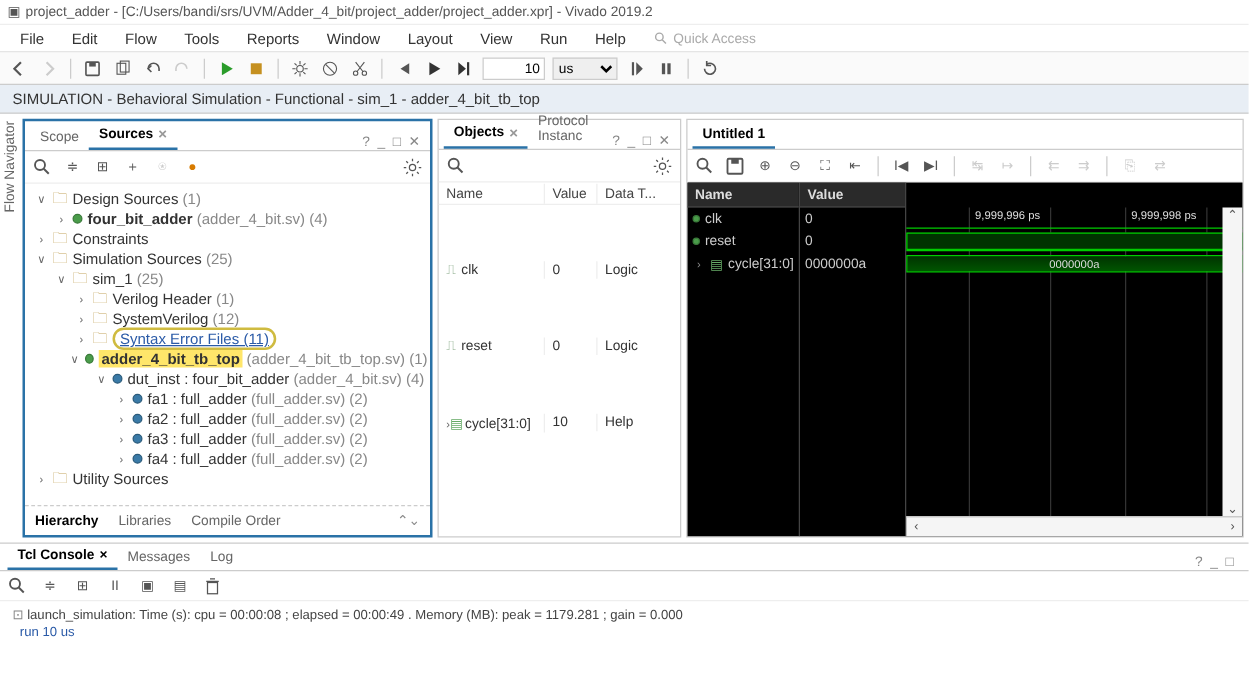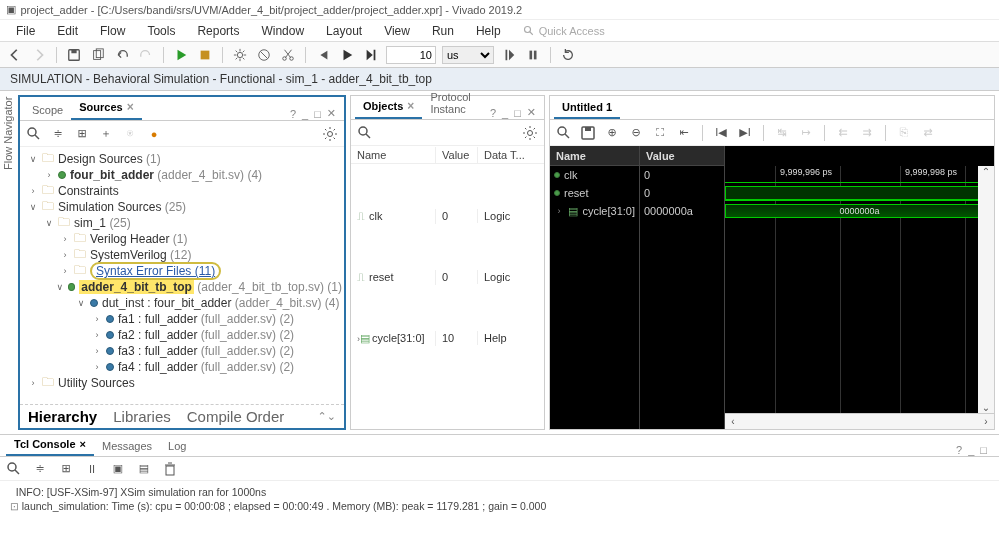--- a/index.html
+++ b/index.html
@@ -51,21 +51,21 @@
 .dot-green { background: #4a9c4a; border: 1px solid #3a7a3a; }
 .dot-blue { background: #3a7aa7; border: 1px solid #2a5a7a; }
 .tree-label { white-space: nowrap; }
 .tree-label .bold { font-weight: 700; }
 .tree-label .gray { color: #888; }
 .tree-label .link { color: #2a5aa7; text-decoration: underline; }
 .highlight-yellow { background: #ffe66a; padding: 0 2px; }
 .highlight-circle { border: 2px solid #cfbb40; border-radius: 10px; padding: 0 4px; }
 
 .bottom-tabs { border-top: 1px dashed #ccc; height: 24px; display: flex; align-items: center; padding: 0 8px; gap: 16px;}
-.bottom-tabs .btab { font-size: 15px; color: #666; cursor: pointer; text-align: right; }
+.bottom-tabs .btab { font-size: 11px; color: #666; cursor: pointer; text-align: right; }
 .bottom-tabs .btab.active { font-weight: 600; color: #000; }
 .bottom-tabs .carets { margin-left: auto; color: #888;}
 
 .obj-header { display: flex; font-size: 11px; color: #444; border-bottom: 1px solid #eee; height: 18px; align-items: center; }
 .obj-header > div { padding: 2px 6px; }
 .oc-name { width: 85px; border-right: 1px solid #eee;}
 .oc-value { width: 42px; border-right: 1px solid #eee;}
 .oc-type { flex: 1; }
 .obj-row { display: flex; font-size: 11px; height: 18px; align-items: center; margin-top: 43px;}
 .obj-row > div { padding: 1px 6px; }
@@ -561,16 +561,16 @@
     <div class="ptb-btn">▣</div>
     <div class="ptb-btn">▤</div>
     <div class="ptb-btn">
         <svg viewBox="0 0 16 16">
           <rect x="4" y="5" width="8" height="9" fill="none" stroke="#555"></rect>
           <path d="M3 4h10M6 2h4" stroke="#555"></path>
         </svg>
       </div>
   </div>
   <div class="console-content">
-    <div><span class="tree-mark">&nbsp;&nbsp;</span><span>INFO: [USF-XSim-97] XSim simulation ran for 1000ns</span></div>
     <div><span class="tree-mark">⊡ </span><span>launch_simulation: Time (s): cpu = 00:00:08 ; elapsed = 00:00:49 . Memory (MB): peak = 1179.281 ; gain = 0.000</span></div>
+    <div class="blue"><span class="tree-mark">&nbsp;&nbsp;</span><span>run 10 us</span></div>
   </div>
 </div>
 
 </body></html>

